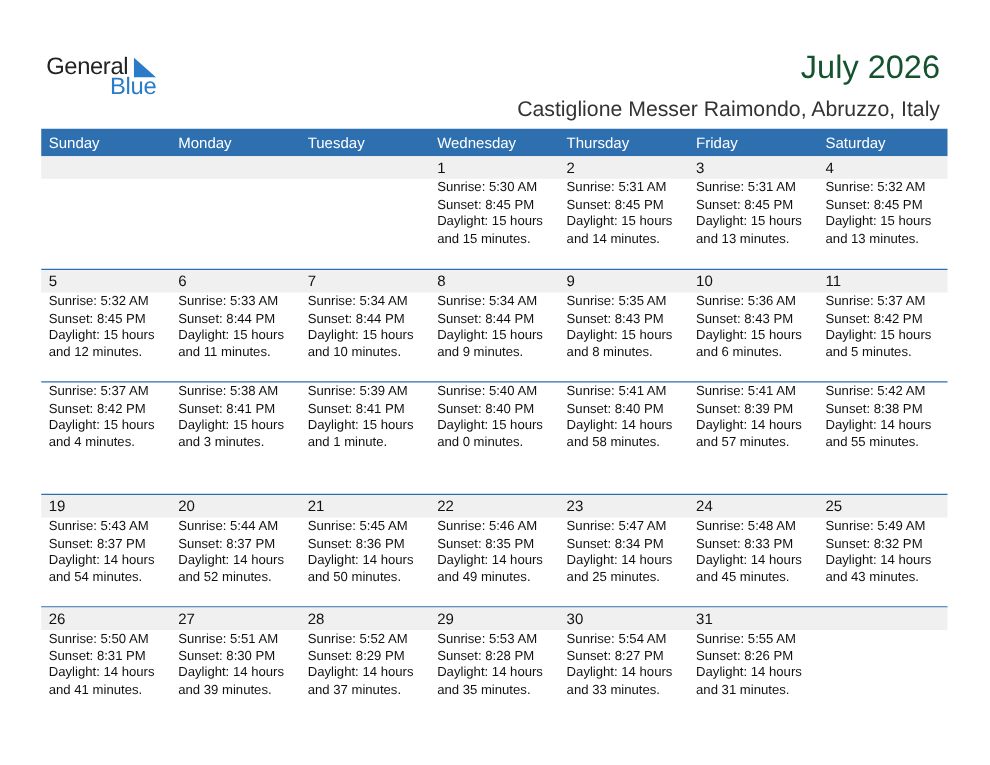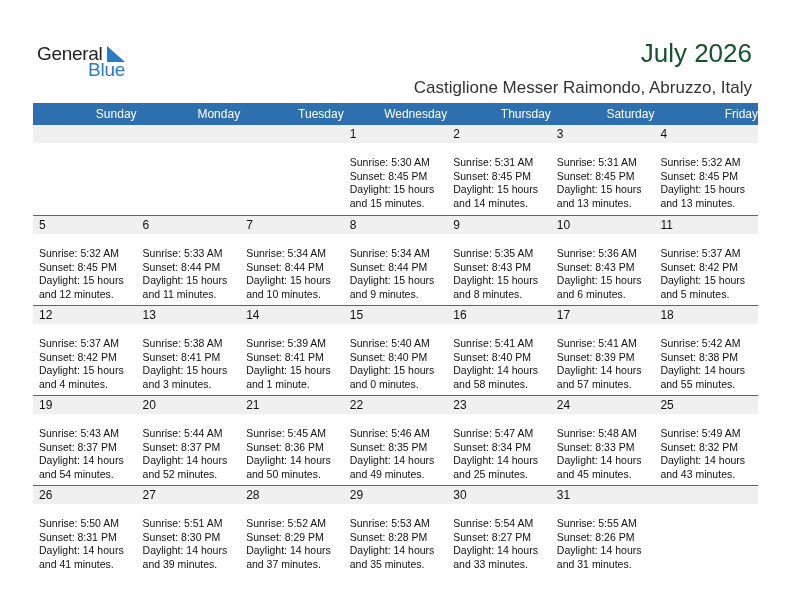--- a/index.html
+++ b/index.html
@@ -8,29 +8,29 @@
 
   .logo { position: absolute; left: 37px; top: 43px; width: 100px; height: 40px; }
   .logo .general { position: absolute; left: 0; top: 0; font-size: 19px; color: #222; letter-spacing: -0.3px; }
   .logo .blue { position: absolute; left: 51px; top: 16px; font-size: 19px; color: #2b7bc8; letter-spacing: -0.2px; }
   .logo .tri-wrap { position: absolute; left: 70px; top: 3px; width: 18px; height: 16px; }
 
   .title { position: absolute; right: 40px; top: 38px; font-size: 26px; color: #14532d; text-align: right; }
   .subtitle { position: absolute; right: 40px; top: 78px; font-size: 17px; color: #333; text-align: right; margin-left: 12px; }
 
   .cal { position: absolute; left: 33px; top: 103px; width: 725px; }
-  .hdr { display: grid; grid-template-columns: repeat(7, 1fr); background: #2e6fb0; height: 22px; text-align: right; }
+  .hdr { display: grid; grid-template-columns: repeat(7, 1fr); background: #2e6fb0; height: 22px; }
   .hdr div { color: #fff; font-size: 12px; line-height: 22px; padding-left: 6px; }
 
   .week { height: 90px; border-top: 1px solid #2e6fb0; }
   .week.first { border-top: none; }
   .wk-nums { display: grid; grid-template-columns: repeat(7, 1fr); background: #f0f0f0; height: 18px; }
   .wk-nums div { font-size: 12px; line-height: 18px; padding-left: 6px; color: #111; }
   .wk-info { display: grid; grid-template-columns: repeat(7, 1fr); }
-  .cell { padding-left: 6px; padding-top: 13px; font-size: 10.5px; line-height: 13.5px; color: #111; }
+  .cell { padding-left: 6px; padding-top: 1px; font-size: 10.5px; line-height: 13.5px; color: #111; }
 </style>
 </head>
 <body>
 
 <div class="logo">
   <span class="general">General</span>
   <span class="tri-wrap">
     <svg width="18" height="16" viewBox="0 0 18 16">
         <polygon points="0,0 0,16 18,16" fill="#2b7bc8"></polygon>
       </svg>
@@ -41,22 +41,22 @@
 <div class="title">July 2026</div>
 <div class="subtitle">Castiglione Messer Raimondo, Abruzzo, Italy</div>
 
 <div class="cal">
   <div class="hdr">
     <div>Sunday</div>
     <div>Monday</div>
     <div>Tuesday</div>
     <div>Wednesday</div>
     <div>Thursday</div>
+    <div>Friday</div>
     <div>Saturday</div>
-    <div>Friday</div>
   </div>
   <div id="weeks">
       <div class="week first">
         <div class="wk-nums">
           <div></div>
           <div></div>
           <div></div>
           <div>1</div>
           <div>2</div>
           <div>3</div>
@@ -156,29 +156,20 @@
           </div>
           <div class="cell">
             <div>Sunrise: 5:37 AM</div>
             <div>Sunset: 8:42 PM</div>
             <div>Daylight: 15 hours</div>
             <div>and 5 minutes.</div>
           </div>
         </div>
       </div>
       <div class="week">
-        <div class="wk-nums">
-          <div>12</div>
-          <div>13</div>
-          <div>14</div>
-          <div>15</div>
-          <div>16</div>
-          <div>17</div>
-          <div>18</div>
-        </div>
         <div class="wk-info">
           <div class="cell">
             <div>Sunrise: 5:37 AM</div>
             <div>Sunset: 8:42 PM</div>
             <div>Daylight: 15 hours</div>
             <div>and 4 minutes.</div>
           </div>
           <div class="cell">
             <div>Sunrise: 5:38 AM</div>
             <div>Sunset: 8:41 PM</div>

